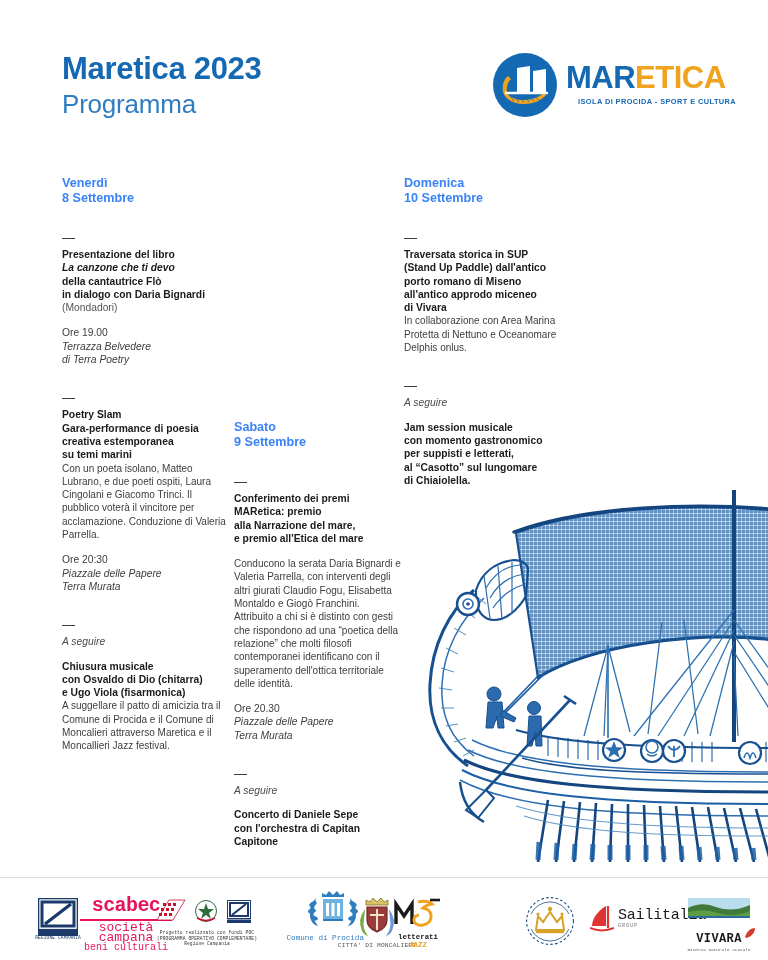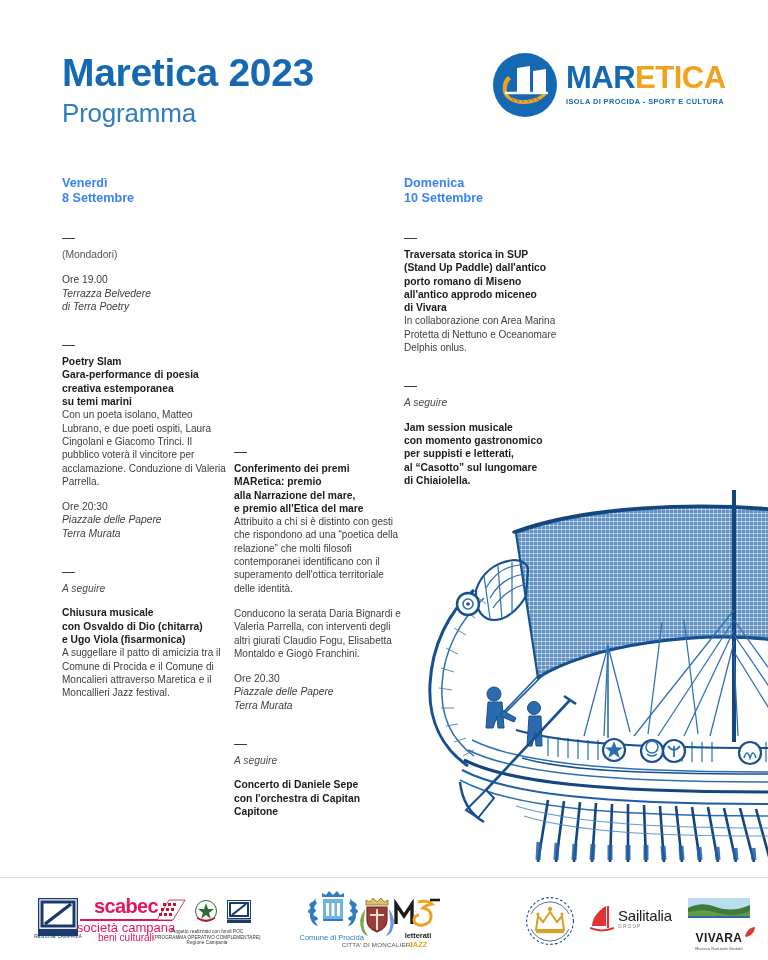--- a/index.html
+++ b/index.html
@@ -26,21 +26,21 @@
     left: 0; top: 0;
     width: 768px;
     height: 150px;
   }
   .title-block {
     position: absolute;
     left: 62px;
     top: 52px;
   }
   .title-main {
-    font-size: 39px;
+    font-size: 31px;
     font-weight: bold;
     color: #1569b3;
     letter-spacing: -0.3px;
     line-height: 1.1;
     margin: 0;
   }
   .title-sub {
     font-size: 26px;
     font-weight: normal;
     color: #2f7dc0;
@@ -76,20 +76,21 @@
   }
   .logo-word .mar { color: #1569b3; }
   .logo-word .etica { color: #f0a31e; }
   .logo-tag {
     font-size: 7.4px;
     font-weight: bold;
     color: #1569b3;
     letter-spacing: 0.42px;
     margin-top: 4px;
     white-space: nowrap;
+    margin-left: 12px;
   }
 
   
   .col {
     position: absolute;
     font-size: 10.3px;
     line-height: 13.3px;
     color: #2b2b2b;
   }
   .col-1 { left: 62px;  top: 176px; width: 168px; }
@@ -169,20 +170,21 @@
     height: 1px;
     background: #dcdcdc;
   }
   .footer {
     position: absolute;
     left: 0;
     top: 878px;
     width: 768px;
     height: 82px;
     background: #ffffff;
+    font-family: Liberation Mono, monospace;
   }
   .logos {
     position: absolute;
     left: 22px;
     top: 8px;
     width: 724px;
     height: 66px;
   }
   .flogo {
     position: absolute;
@@ -238,20 +240,26 @@
   </div>
 
   <div class="col col-1">
     <div class="day">
       <div>Venerdì</div>
       <div>8 Settembre</div>
     </div>
 
     <div>
       <div class="rule"></div>
+      <div class="ev-title">
+        <div>Presentazione del libro</div>
+        <div style="font-style:italic">La canzone che ti devo</div>
+        <div>della cantautrice Flò</div>
+        <div>in dialogo con Daria Bignardi</div>
+      </div>
       <div class="ev-note">(Mondadori)</div>
       <div class="when">Ore 19.00</div>
       <div class="place">Terrazza Belvedere</div>
       <div class="place">di Terra Poetry</div>
     </div>
 
     <div>
       <div class="rule"></div>
       <div class="ev-title">
         <div>Poetry Slam</div>
@@ -271,31 +279,35 @@
       <div class="ev-title">
         <div>Chiusura musicale</div>
         <div>con Osvaldo di Dio (chitarra)</div>
         <div> e Ugo Viola (fisarmonica)</div>
       </div>
       <div class="ev-body">A suggellare il patto di amicizia tra il Comune di Procida e il Comune di Moncalieri attraverso Maretica e il Moncallieri Jazz festival.</div>
     </div>
   </div>
 
   <div class="col col-2">
+    <div class="day">
+      <div>Sabato</div>
+      <div>9 Settembre</div>
+    </div>
 
     <div>
       <div class="rule"></div>
       <div class="ev-title">
         <div>Conferimento dei premi</div>
         <div>MARetica: premio</div>
         <div>alla Narrazione del mare,</div>
         <div>e premio all'Etica del mare</div>
       </div>
+      <div class="ev-body" style="margin-top:12px">Conducono la serata Daria Bignardi e Valeria Parrella, con interventi degli altri giurati Claudio Fogu, Elisabetta Montaldo e Giogò Franchini.</div>
       <div class="ev-body">Attribuito a chi si è distinto con gesti che rispondono ad una “poetica della relazione” che molti filosofi contemporanei identificano con il superamento dell'ottica territoriale delle identità.</div>
-      <div class="ev-body" style="margin-top:12px">Conducono la serata Daria Bignardi e Valeria Parrella, con interventi degli altri giurati Claudio Fogu, Elisabetta Montaldo e Giogò Franchini.</div>
       <div class="when">Ore 20.30</div>
       <div class="place">Piazzale delle Papere</div>
       <div class="place">Terra Murata</div>
     </div>
 
     <div>
       <div class="rule"></div>
       <div class="aseguire">A seguire</div>
       <div class="ev-title">
         <div>Concerto di Daniele Sepe</div>

